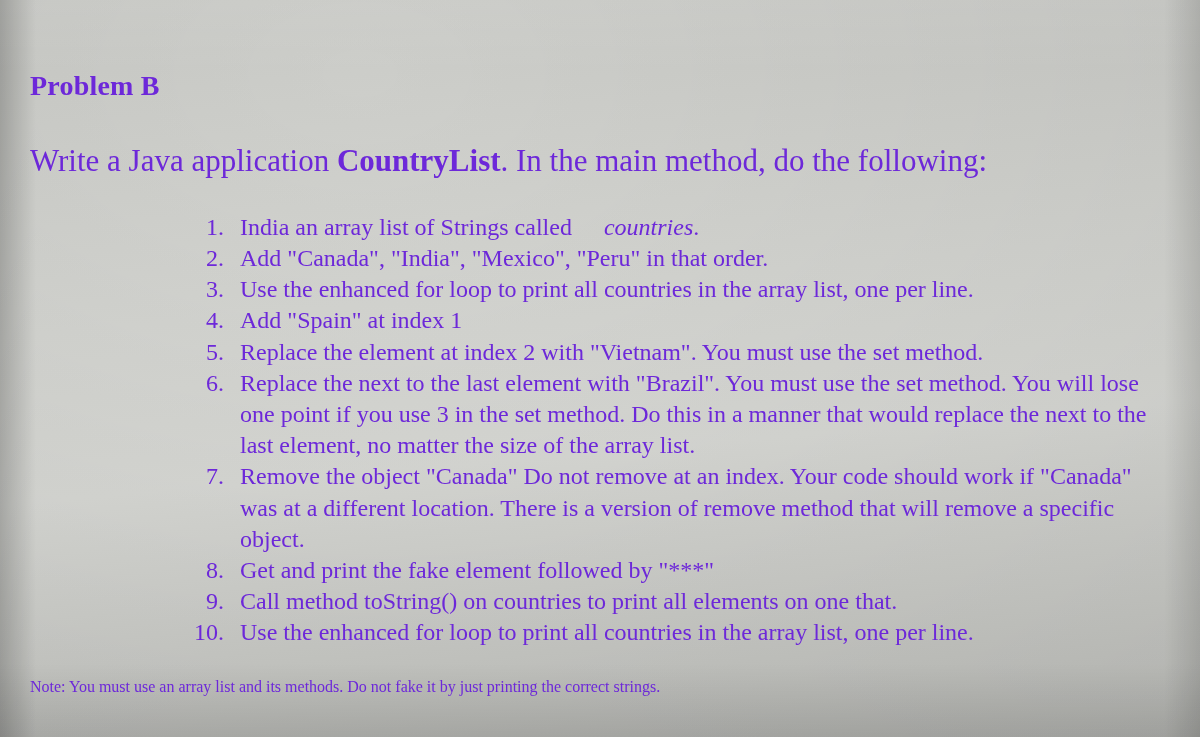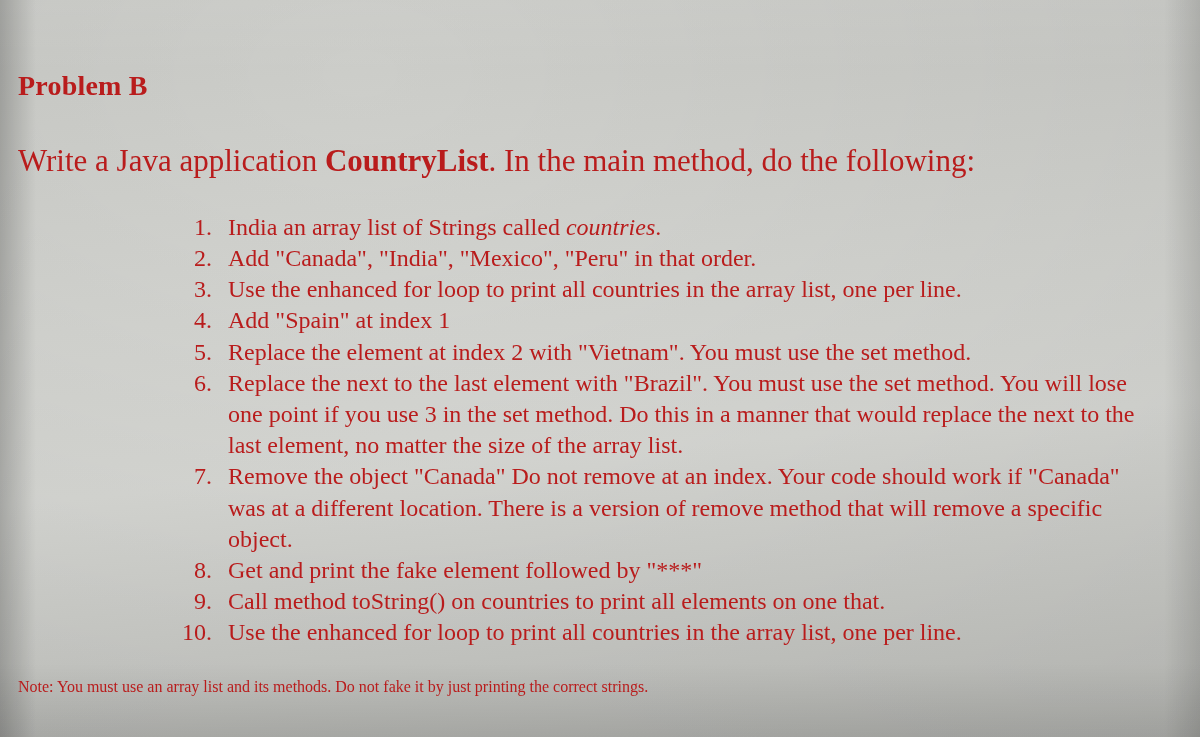--- a/index.html
+++ b/index.html
@@ -15,22 +15,22 @@
     position: absolute;
     inset: 0;
     background:
       radial-gradient(1400px 900px at 30% 10%, rgba(0,0,0,0) 0%, rgba(0,0,0,0.08) 85%),
       linear-gradient(90deg, rgba(0,0,0,0.20) 0%, rgba(0,0,0,0) 3%, rgba(0,0,0,0) 97%, rgba(0,0,0,0.12) 100%),
       linear-gradient(180deg, rgba(255,255,255,0.08) 0%, rgba(0,0,0,0) 10%, rgba(0,0,0,0) 90%, rgba(0,0,0,0.10) 100%);
     pointer-events: none;
   }
   .page {
     position: relative;
-    padding: 70px 30px 30px 18px;
-    color: #b91c1c;
+    padding: 70px 30px 30px 30px;
+    color: #6d28d9;
   }
   .title {
     font-size: 28px;
     font-weight: bold;
     margin-bottom: 38px;
     letter-spacing: 0.2px;
   }
   .intro {
     font-size: 31px;
     line-height: 1.35;
@@ -51,21 +51,21 @@
   }
   ol.steps li::marker {
     font-feature-settings: normal;
   }
   .note {
     font-size: 16px;
     line-height: 1.32;
     max-width: 1120px;
     font-family: Liberation Serif, serif;
   }
-  em.italic { font-style: italic; }
+  em.italic { font-style: italic; margin-left: 26px; }
 </style>
 </head>
 <body>
 
 <div class="page">
 
   <div class="title">Problem B</div>
 
   <div class="intro">
     <span>Write a Java application </span><span class="class-name">CountryList</span><span>. In the main method, do the following:</span>

